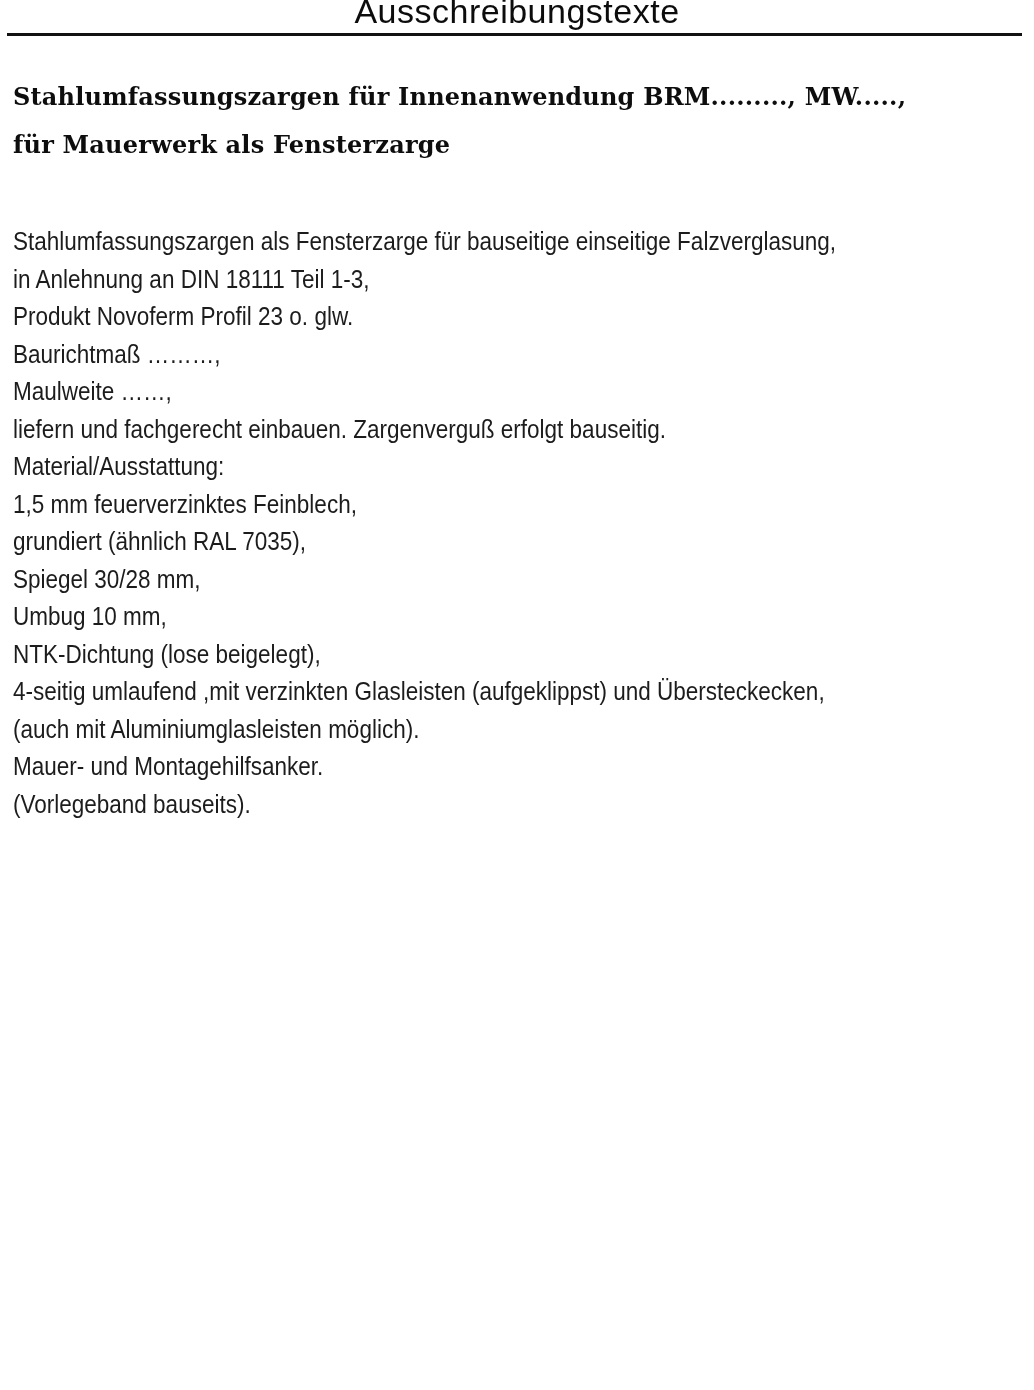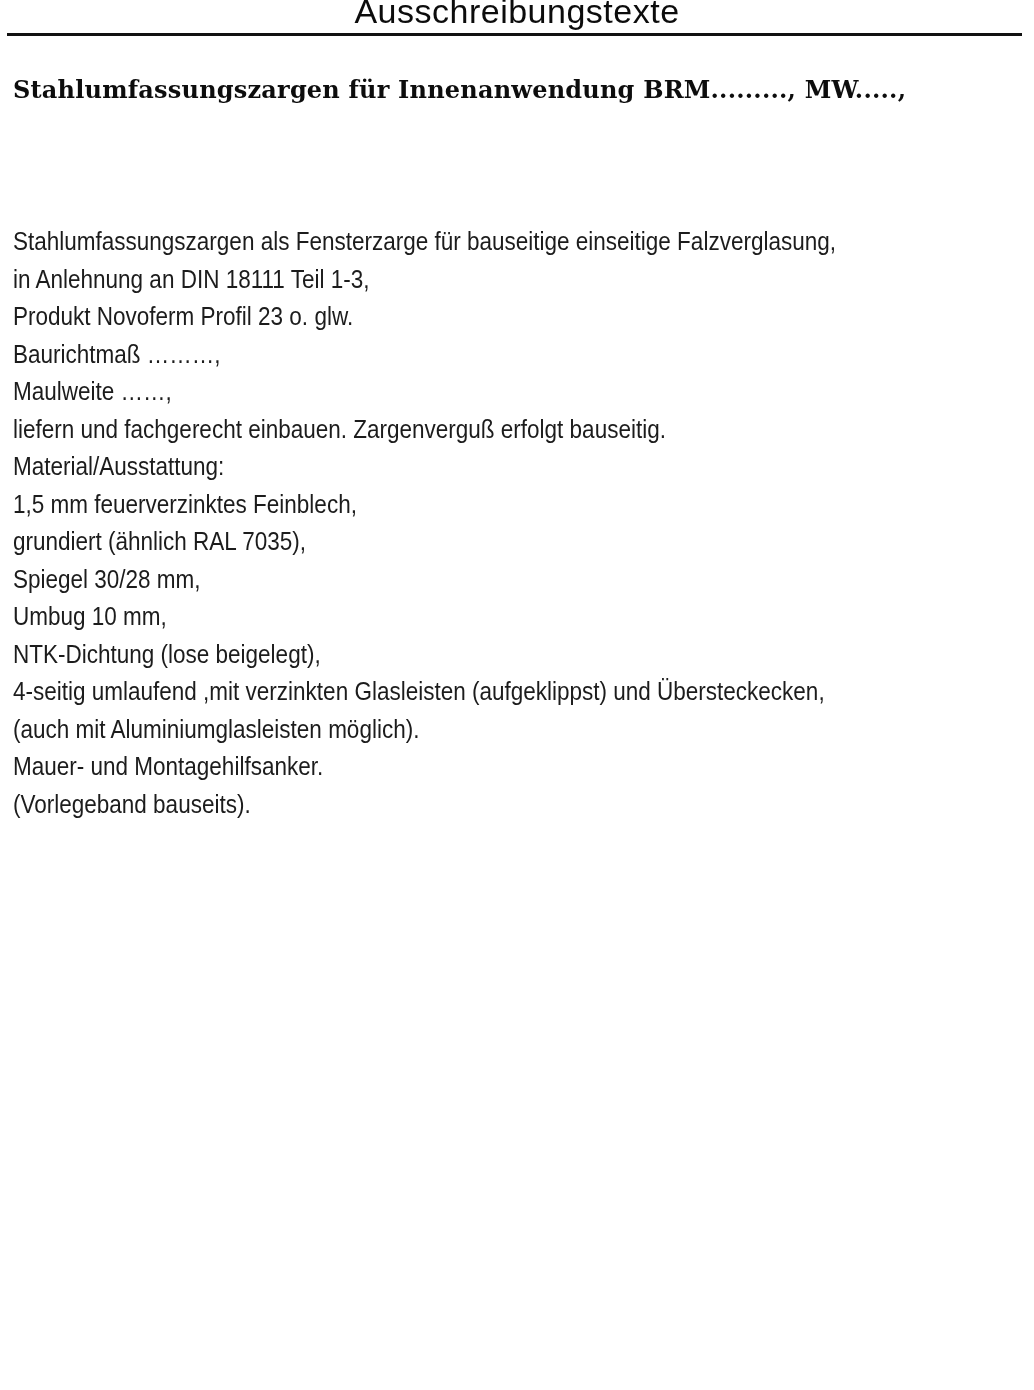--- a/index.html
+++ b/index.html
@@ -39,21 +39,21 @@
   .heading-line {
     position: absolute;
     left: 13px;
     font-family: "DejaVu Serif", serif;
     font-weight: bold;
     font-size: 24px;
     color: #0d0d0d;
     letter-spacing: 0.2px;
     white-space: nowrap;
   }
-  .heading-1 { top: 75px; }
+  .heading-1 { top: 82px; }
   .heading-2 { top: 130px; }
   
   .body-block {
     position: absolute;
     left: 13px;
     top: 223px;
   }
   .body-line {
     font-size: 25px;
     line-height: 37.5px;
@@ -102,20 +102,21 @@
 <body>
 
 <div class="page">
 
   <div class="doc-title">Ausschreibungstexte</div>
 
   <div class="title-rule"></div>
 
   <div class="heading-line heading-1">Stahlumfassungszargen für Innenanwendung BRM........., MW.....,</div>
 
+  <div class="heading-line heading-2">für Mauerwerk als Fensterzarge</div>
 
   <div class="body-block">
     <div class="body-line">Stahlumfassungszargen als Fensterzarge für bauseitige einseitige Falzverglasung,</div>
     <div class="body-line">in Anlehnung an DIN 18111 Teil 1-3,</div>
     <div class="body-line">Produkt Novoferm Profil 23 o. glw.</div>
     <div class="body-line">Baurichtmaß ………,</div>
     <div class="body-line">Maulweite ……,</div>
     <div class="body-line">liefern und fachgerecht einbauen. Zargenverguß erfolgt bauseitig.</div>
     <div class="body-line">Material/Ausstattung:</div>
     <div class="body-line">1,5 mm feuerverzinktes Feinblech,</div>

